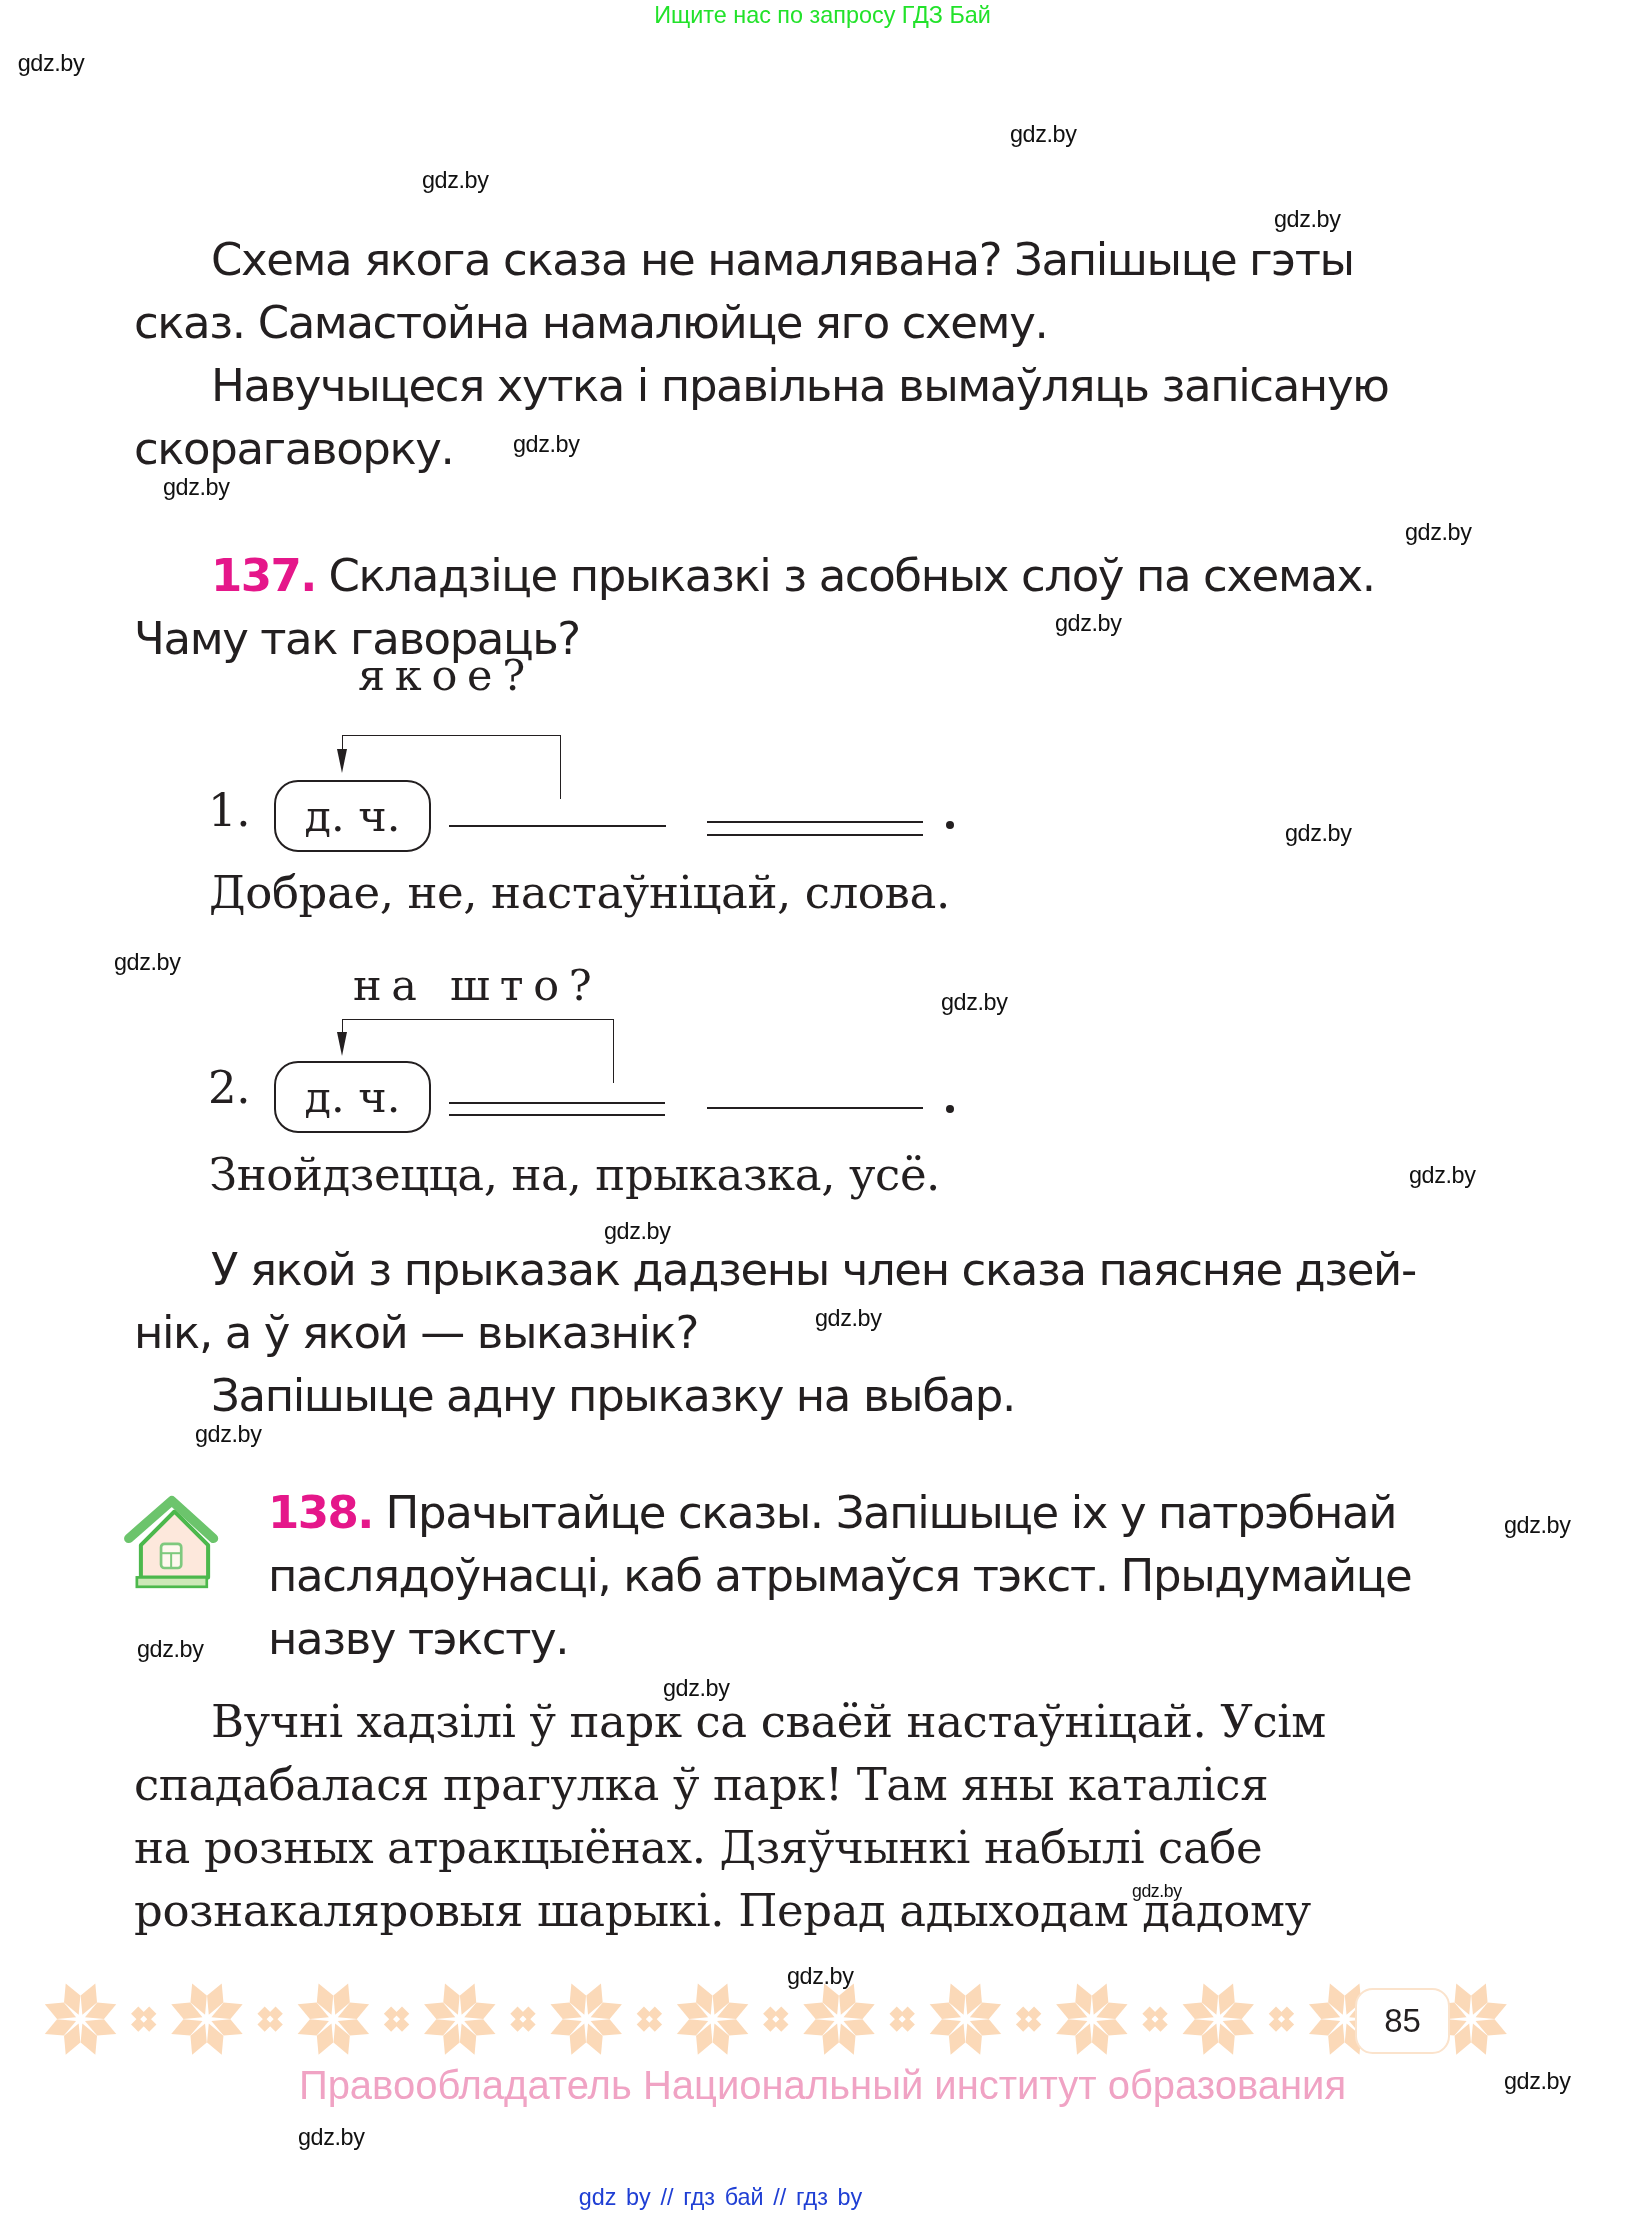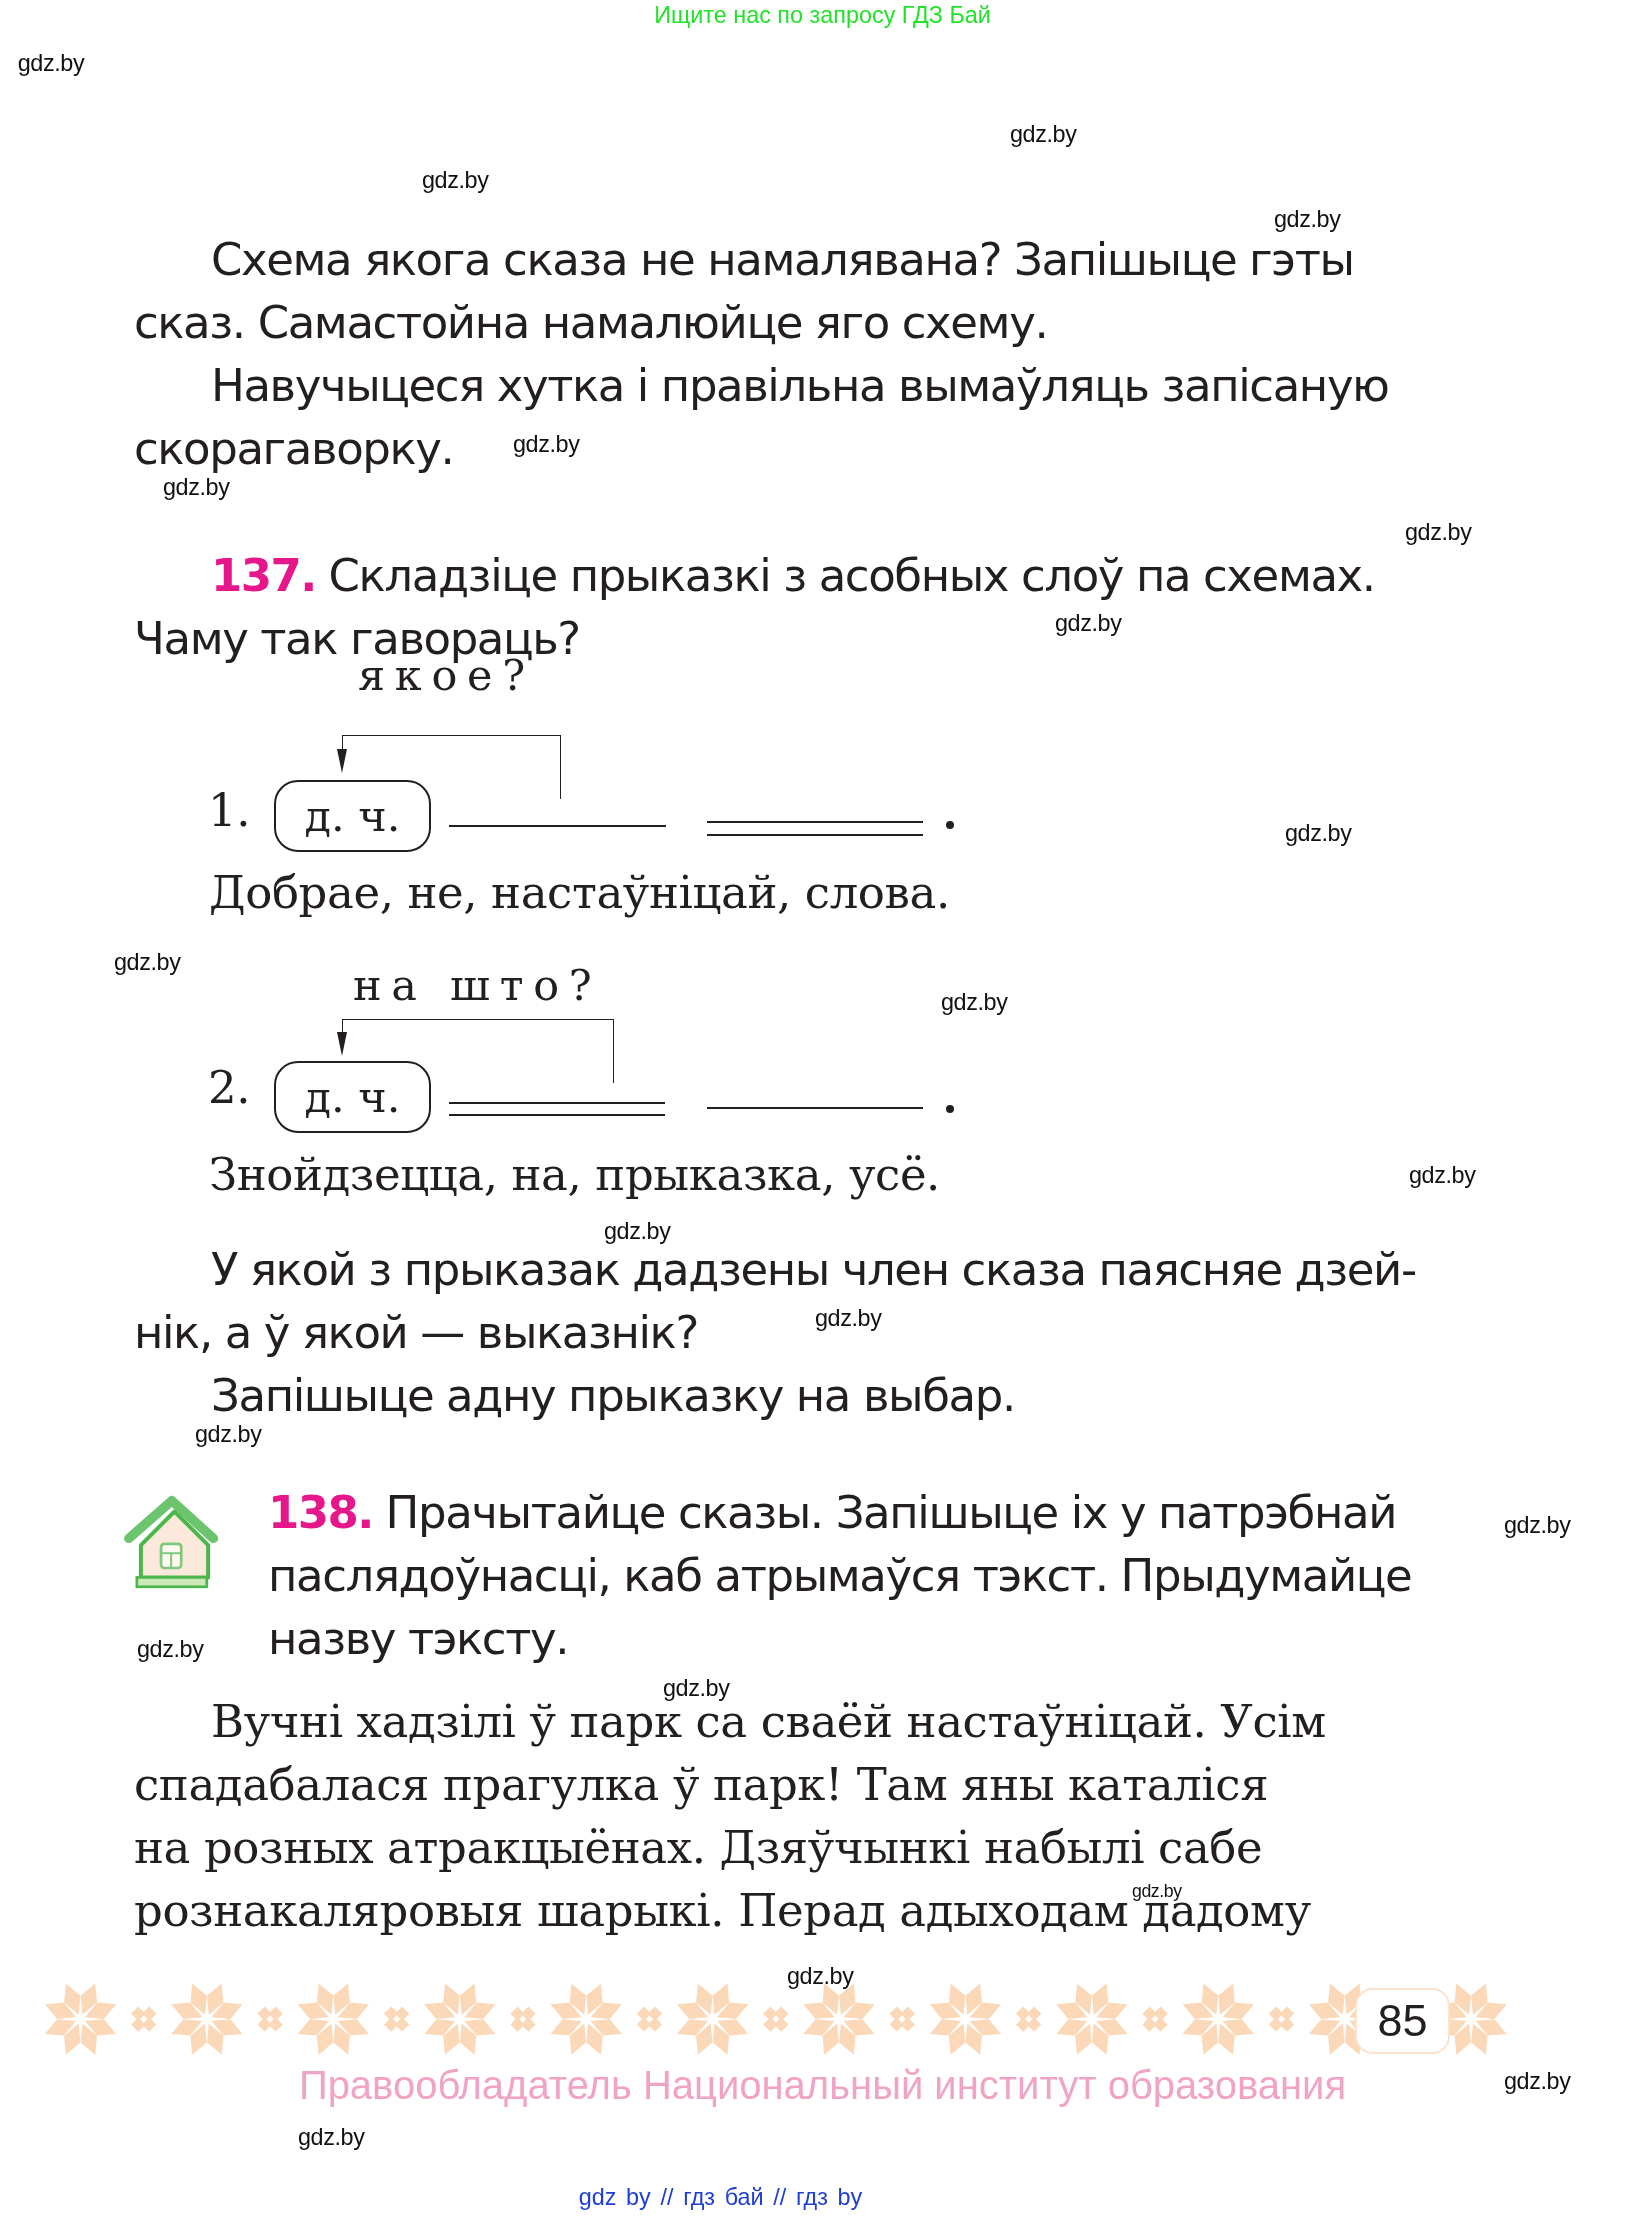--- a/index.html
+++ b/index.html
@@ -12,21 +12,21 @@
   .ex-num { color:#e5178a; font-weight:bold; font-family:"DejaVu Sans", sans-serif; letter-spacing:-1.6px; }
   .q-spaced { font-family:"DejaVu Serif", serif; font-size:43px; letter-spacing:9.7px; }
   .pill { position:absolute; border:2px solid #231f20; border-radius:24px; box-sizing:border-box; display:flex; align-items:center; justify-content:center; font-family:"DejaVu Serif", serif; font-size:43px; }
   .line1 { position:absolute; height:0; border-top:2px solid #231f20; }
   .vline { position:absolute; width:0; border-left:1.6px solid #231f20; }
   .hline { position:absolute; height:0; border-top:1.6px solid #231f20; }
   .arrowhead { position:absolute; width:0; height:0; border-left:5.6px solid transparent; border-right:5.6px solid transparent; border-top:24px solid #231f20; }
   .dot { position:absolute; width:8px; height:8px; border-radius:50%; background:#231f20; }
   .copyright { position:absolute; top:2063px; left:0; width:1645px; text-align:center; font-family:"Liberation Sans", sans-serif; font-size:40px; color:#f0a3c4; }
   .footer { position:absolute; top:2184px; left:0; width:1441px; text-align:center; font-family:"Liberation Sans", sans-serif; font-size:23.4px; color:#1f3fd4; word-spacing:3.2px; }
-  .pagebox { position:absolute; left:1355px; top:1988px; width:95px; height:66px; border:2.4px solid #fbe3cc; border-radius:17.7px; background:#fff; box-sizing:border-box; display:flex; align-items:center; justify-content:center; font-family:"Liberation Sans", sans-serif; font-size:45px; color:#231f20; }
+  .pagebox { position:absolute; left:1355px; top:1988px; width:95px; height:66px; border:2.4px solid #fbe3cc; border-radius:17.7px; background:#fff; box-sizing:border-box; display:flex; align-items:center; justify-content:center; font-family:"Liberation Sans", sans-serif; font-size:33px; color:#231f20; }
 </style>
 </head>
 <body>
 
 <div class="hdr">Ищите нас по запросу ГДЗ Бай</div>
 
 <div class="wm" style="left:17.7px;top:50px">gdz.by</div>
 <div class="wm" style="left:1010px;top:121px">gdz.by</div>
 <div class="wm" style="left:422px;top:167px">gdz.by</div>
 <div class="wm" style="left:1274px;top:206px">gdz.by</div>

